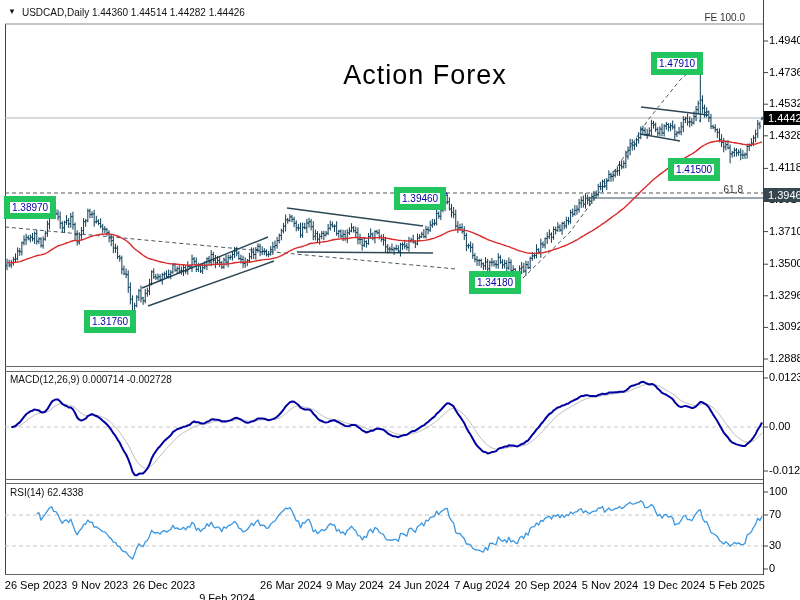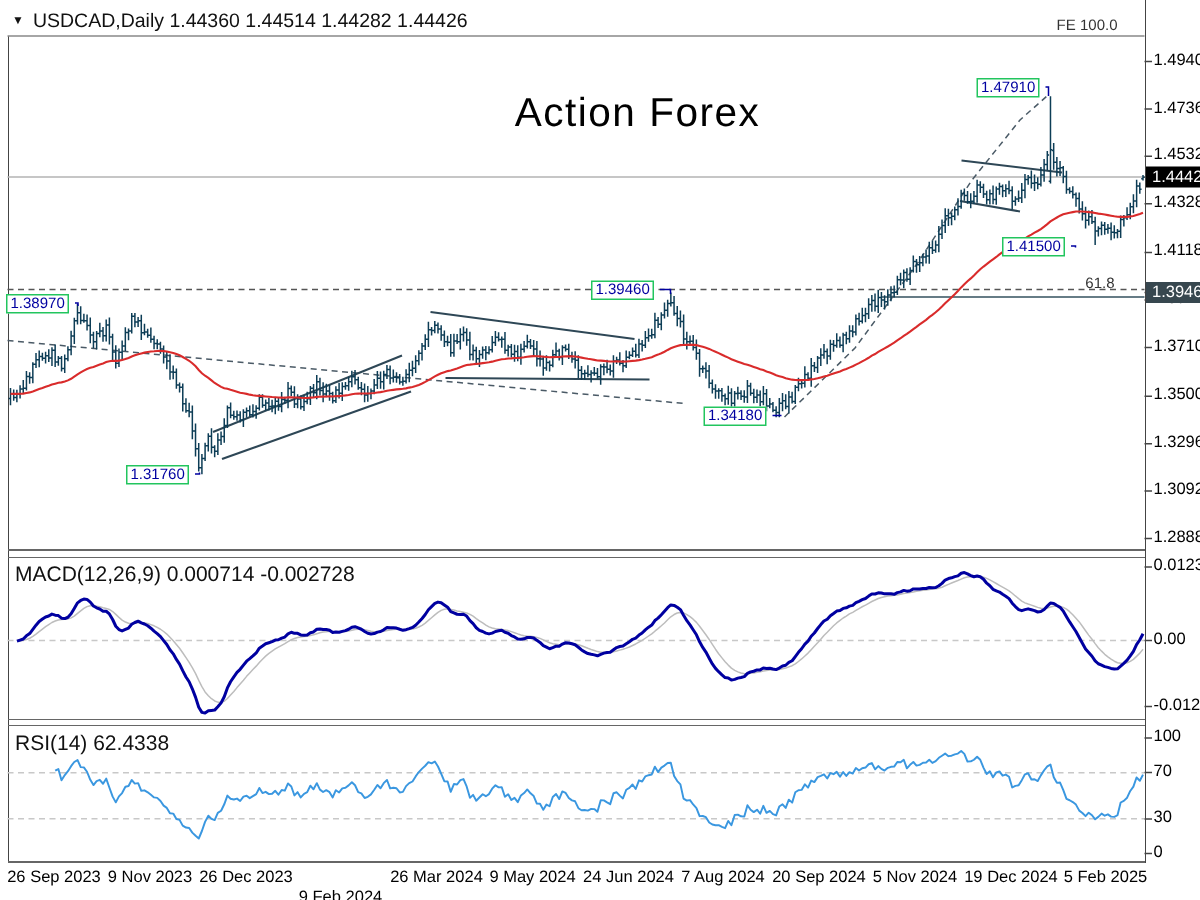--- a/index.html
+++ b/index.html
@@ -1,28 +1,28 @@
 <!DOCTYPE html>
 <html><head>
 <meta charset="utf-8">
 <style>
   html,body{margin:0;padding:0;background:#fff;}
   .chart-window{position:relative;width:800px;height:600px;background:#fff;
     font-family:"Liberation Sans",sans-serif;overflow:hidden;}
   .title-row{position:absolute;left:8px;top:6px;z-index:6;display:flex;align-items:center;gap:6px;}
   .dd-icon{font-size:8px;color:#111;line-height:12px;cursor:pointer;}
-  .chart-title{font-size:13px;color:#111;white-space:pre;}
+  .chart-title{font-size:10px;color:#111;white-space:pre;}
   .watermark{position:absolute;left:300px;top:60px;width:250px;text-align:center;
     font-size:27px;color:#c7cbd0;z-index:1;letter-spacing:1px;}
   #chart-canvas{position:absolute;left:0;top:0;z-index:2;}
   .axis-label{position:absolute;font-size:11px;color:#000;z-index:4;white-space:nowrap;}
   .date-label{position:absolute;font-size:11px;color:#000;z-index:4;width:90px;text-align:center;}
-  .pane-label{position:absolute;font-size:14px;color:#111;z-index:5;white-space:pre;}
+  .pane-label{position:absolute;font-size:10px;color:#111;z-index:5;white-space:pre;}
   .fib-text{position:absolute;font-size:10px;color:#333;z-index:5;}
-  .ann{position:absolute;border:1px solid #22c55e;color:#0000a0;background:#ffffff;
+  .ann{position:absolute;border:6px solid #22c55e;color:#0000a0;background:#ffffff;
     font-size:10px;line-height:11px;padding:0 2px;z-index:5;white-space:nowrap;}
   .axis-tag{position:absolute;left:764px;width:36px;height:14px;color:#fff;font-size:11px;
     line-height:14px;padding-left:4px;z-index:6;}
 </style>
 </head>
 <body>
 
 <div class="chart-window">
   <div class="title-row">
     <span class="dd-icon">▼</span>

